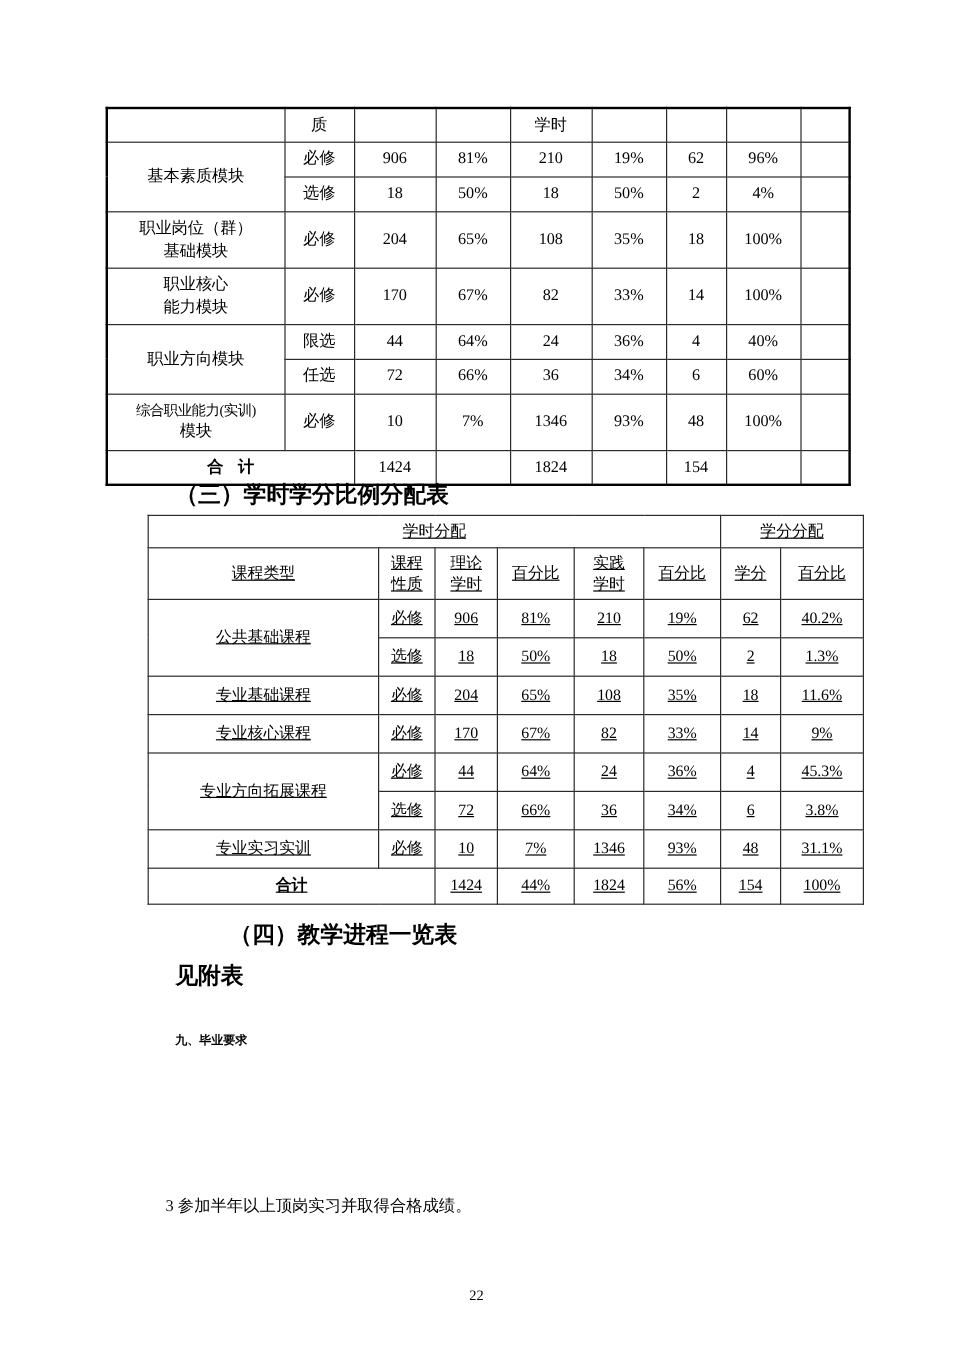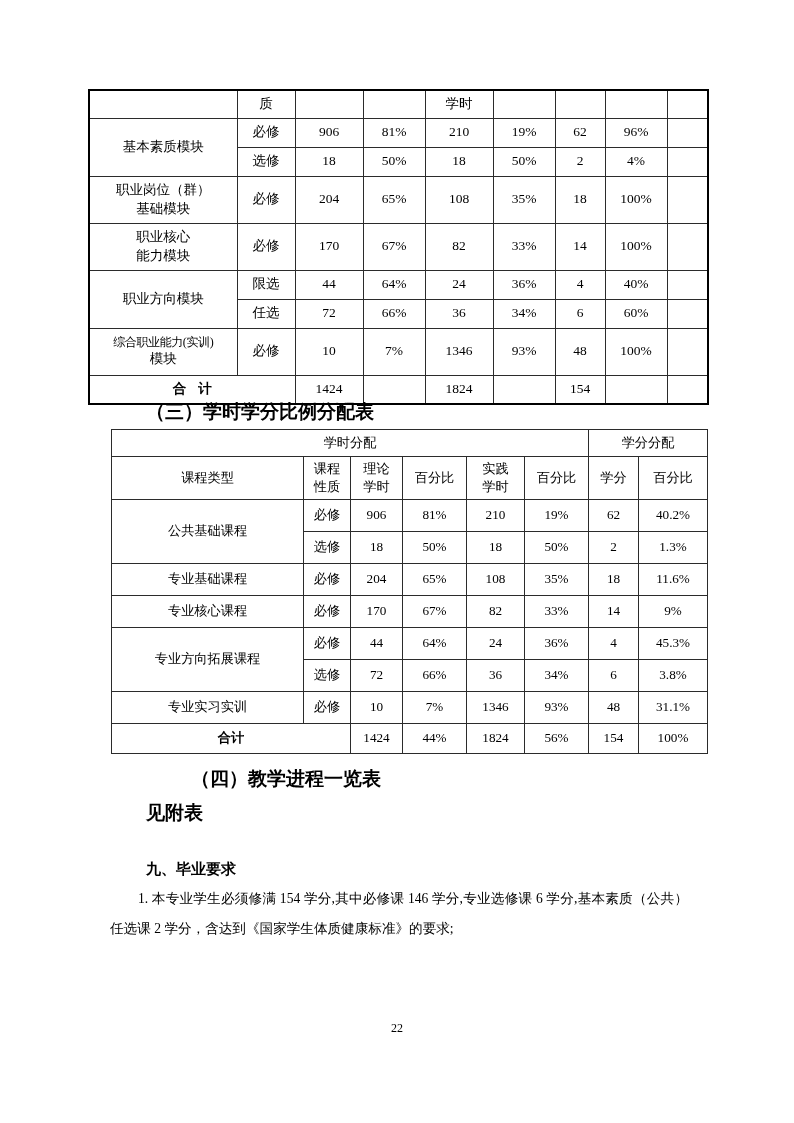--- a/index.html
+++ b/index.html
@@ -77,54 +77,55 @@
     position: absolute;
     font-family: "Liberation Sans", "DejaVu Sans", sans-serif;
     font-weight: bold;
     font-size: 19px;
     color: #000;
     white-space: nowrap;
   }
   .h-three { left: 146px; top: 399px; }
   .h-four  { left: 146px; top: 766px; margin-left: 45px; }
   .h-see   { left: 146px; top: 800px; font-weight: bold; }
-  .h-nine  { left: 146px; top: 860px; font-size: 15px; }
+  .h-nine  { left: 146px; top: 860px; font-size: 10px; }
 
   .para {
     position: absolute;
     left: 110px;
     width: 578px;
     font-family: "Liberation Serif", "DejaVu Serif", serif;
     font-size: 13.6px;
     line-height: 30px;
     color: #000;
     text-align: justify;
   }
   .p1 { top: 884px; }
   .p2 { top: 940px; }
   .p3 { top: 990px; }
   .indent { display: inline-block; width: 28px; }
 
   .page-number {
     position: absolute;
     left: 0;
     right: 0;
-    top: 1021px;
+    top: 1072px;
     text-align: center;
     font-family: "Liberation Serif", "DejaVu Serif", serif;
     font-size: 12px;
     color: #000;
   }
 
   
   .tbl2-wrap {
     position: absolute;
-    left: 111px;
+    left: 123px;
     top: 429px;
     width: 596px;
+    text-decoration: underline;
   }
   .tbl2-wrap table.doc-table td {
     font-size: 13.2px;
   }
   .t2-h1 { height: 27px; }
   .t2-h2 { height: 33px; }
   .t2-r  { height: 32px; }
   .t2-sum { height: 30px; }
 </style>
 </head>
@@ -389,19 +390,19 @@
         </tr>
       </tbody>
     </table>
   </div>
 
   <div class="heading-sub h-four">（四）教学进程一览表</div>
   <div class="heading-sub h-see">见附表</div>
 
   <div class="heading-sub h-nine">九、毕业要求</div>
 
-  <div class="para p1">
-    <span class="indent"></span><span>1. 本专业学生必须修满 154 学分,其中必修课 146 学分,专业选修课 6 学分,基本素质（公共）任选课 2 学分，含达到《国家学生体质健康标准》的要求;</span>
+  <div class="para p3">
+    <span class="indent"></span><span>3 参加半年以上顶岗实习并取得合格成绩。</span>
   </div>
 
   <div class="page-number">22</div>
 
 </div>
 
 </body></html>

